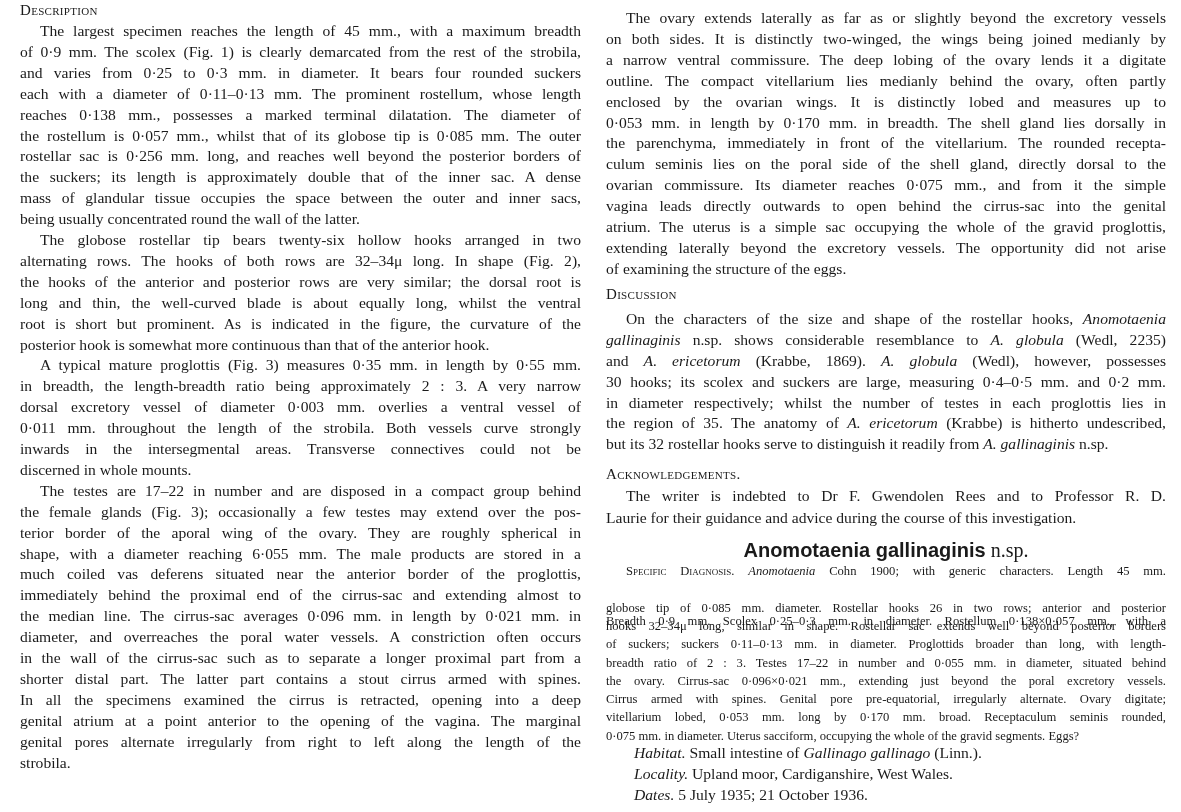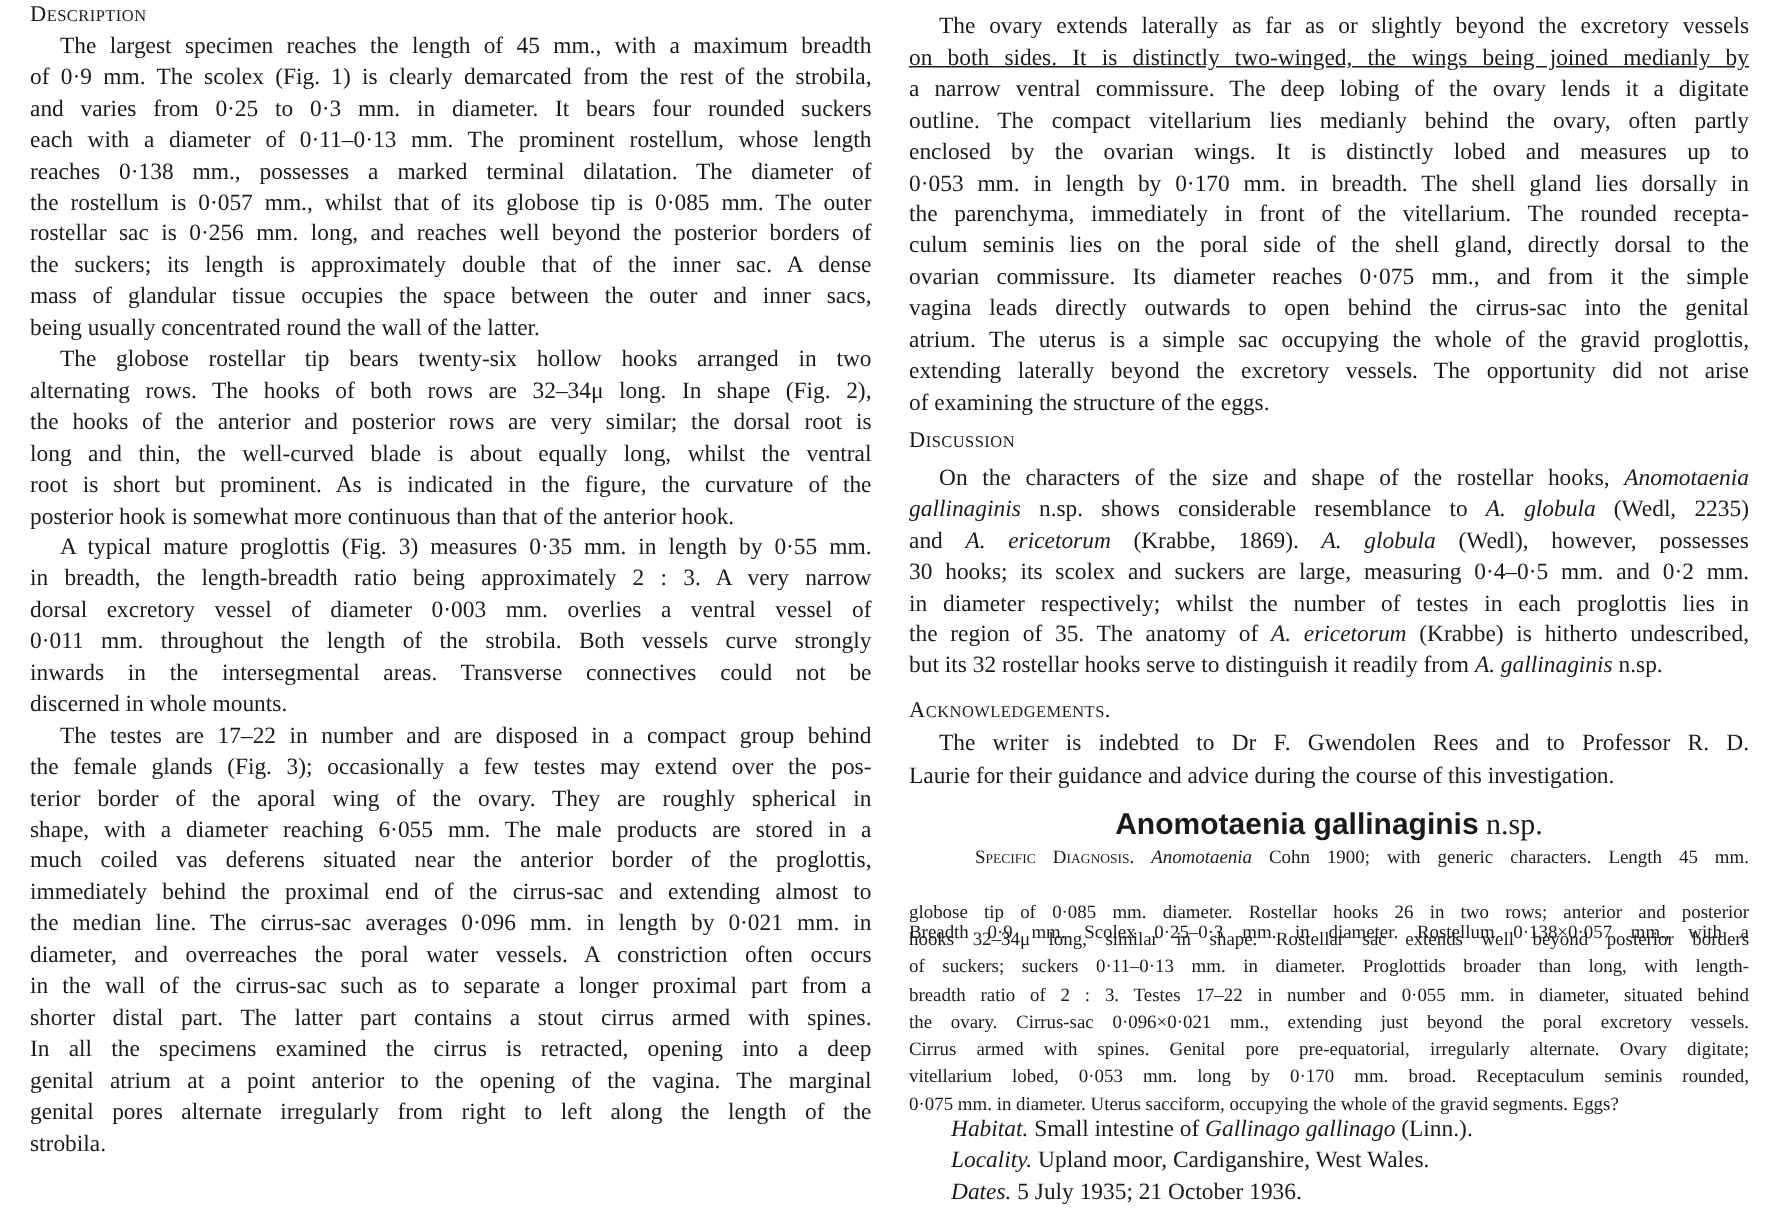--- a/index.html
+++ b/index.html
@@ -21,21 +21,21 @@
   .heading {
     position: absolute; left: 0; width: 100%; 
     font-variant: small-caps; font-size: 15px; line-height: 20px; letter-spacing: 0.3px;
   }
   .species-title {
     position: absolute; left: 0; width: 100%; text-align: center;
     font-size: 20px; line-height: 20px;
   }
   .species-title .sans { font-family: "Liberation Sans", "DejaVu Sans", sans-serif; font-weight: bold; }
   .small { font-size: 12.6px; line-height: 18.2px; height: 18px; }
-  .sc { font-variant: small-caps; margin-left: 24px; }
+  .sc { font-variant: small-caps; }
   i { font-style: italic; }
   .meta { position: absolute; left: 28px; font-size: 15.6px; line-height: 21px; white-space: nowrap; }
 </style>
 </head>
 <body>
 
 <div class="col col-left">
   <div class="heading" style="top:0px;">Description</div>
   <div id="left-lines">
       <div class="line indent " style="top: 21px;">The largest specimen reaches the length of 45 mm., with a maximum breadth</div>
@@ -73,21 +73,21 @@
       <div class="line " style="top: 689.8px;">In all the specimens examined the cirrus is retracted, opening into a deep</div>
       <div class="line " style="top: 710.7px;">genital atrium at a point anterior to the opening of the vagina. The marginal</div>
       <div class="line " style="top: 731.6px;">genital pores alternate irregularly from right to left along the length of the</div>
       <div class="line last" style="top: 752.5px;">strobila.</div>
     </div>
 </div>
 
 <div class="col col-right">
   <div id="ovary-lines">
       <div class="line indent " style="top: 8px;">The ovary extends laterally as far as or slightly beyond the excretory vessels</div>
-      <div class="line " style="top: 28.9px; text-decoration: underline;">on both sides. It is distinctly two-winged, the wings being joined medianly by</div>
+      <div class="line " style="top: 28.9px;">on both sides. It is distinctly two-winged, the wings being joined medianly by</div>
       <div class="line " style="top: 49.8px;">a narrow ventral commissure. The deep lobing of the ovary lends it a digitate</div>
       <div class="line " style="top: 70.7px;">outline. The compact vitellarium lies medianly behind the ovary, often partly</div>
       <div class="line " style="top: 91.6px;">enclosed by the ovarian wings. It is distinctly lobed and measures up to</div>
       <div class="line " style="top: 112.5px;">0·053 mm. in length by 0·170 mm. in breadth. The shell gland lies dorsally in</div>
       <div class="line " style="top: 133.4px;">the parenchyma, immediately in front of the vitellarium. The rounded recepta-</div>
       <div class="line " style="top: 154.3px;">culum seminis lies on the poral side of the shell gland, directly dorsal to the</div>
       <div class="line " style="top: 175.2px;">ovarian commissure. Its diameter reaches 0·075 mm., and from it the simple</div>
       <div class="line " style="top: 196.1px;">vagina leads directly outwards to open behind the cirrus-sac into the genital</div>
       <div class="line " style="top: 217px;">atrium. The uterus is a simple sac occupying the whole of the gravid proglottis,</div>
       <div class="line " style="top: 237.9px;">extending laterally beyond the excretory vessels. The opportunity did not arise</div>

